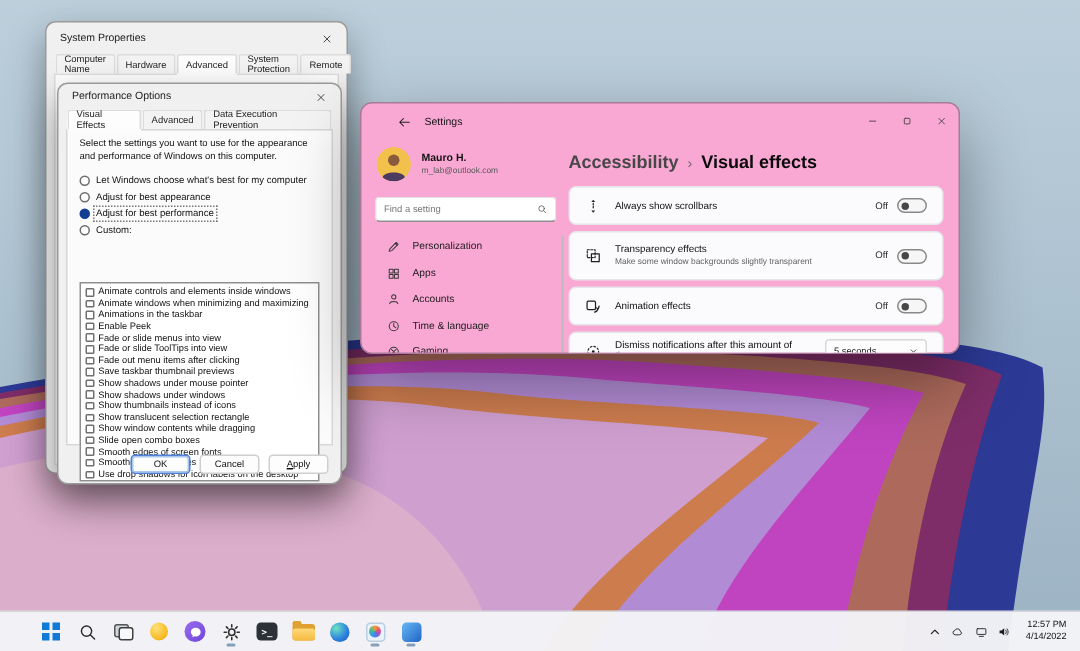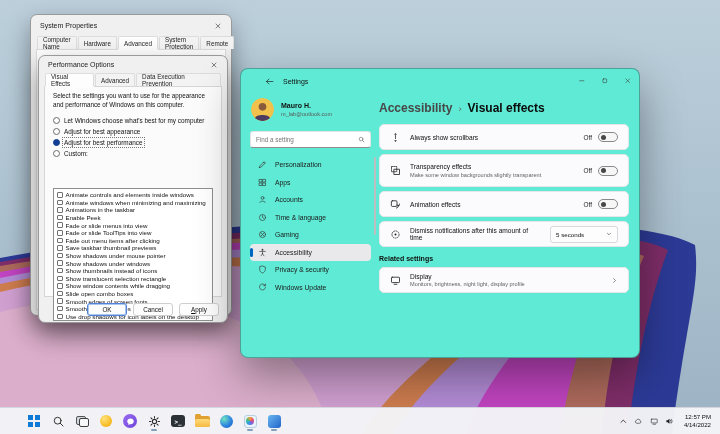--- a/index.html
+++ b/index.html
@@ -46,21 +46,21 @@
       background:#fdfdfd;box-sizing:border-box;flex:none;}
   .check-label{font-size:6.2px;color:#111;white-space:nowrap;}
   .po-buttons{position:absolute;right:8px;bottom:6px;display:flex;gap:6px;}
   .btn{width:40px;height:13px;font-size:6.3px;color:#111;background:#fdfdfd;
       border:1px solid #cfcfcf;border-radius:3px;display:flex;align-items:center;justify-content:center;
       font-family:inherit;padding:0;}
   .btn.default{border-color:#4f82d8;box-shadow:inset 0 0 0 1px #a9c6ef;}
   .mnem::first-letter{text-decoration:underline;}
 
   
-  .settings{left:240px;top:68px;width:400px;height:290px;z-index:5;background:#5eead4;
+  .settings{left:240px;top:68px;width:400px;height:168px;z-index:5;background:#f9a8d4;
       border:1px solid rgba(50,55,65,.4);border-radius:8px;overflow:hidden;
       box-shadow:0 18px 44px rgba(0,0,0,.38);padding-left:13px;}
   .st-titlebar{height:24px;display:flex;align-items:center;padding-left:11px;gap:9px;}
   .back-ico{width:9px;height:9px;color:#222;}
   .st-title{font-size:7px;color:#141414;}
   .wc-group{margin-left:auto;display:flex;height:100%;}
   .wc{width:23px;height:100%;display:flex;align-items:center;justify-content:center;color:#3a3a3a;}
   .wc span{width:7.5px;height:7.5px;display:block;}
   .st-side{position:absolute;left:7px;top:26px;width:125px;bottom:0;}
   .profile{display:flex;align-items:center;gap:7px;padding:3px 3px 0;}

